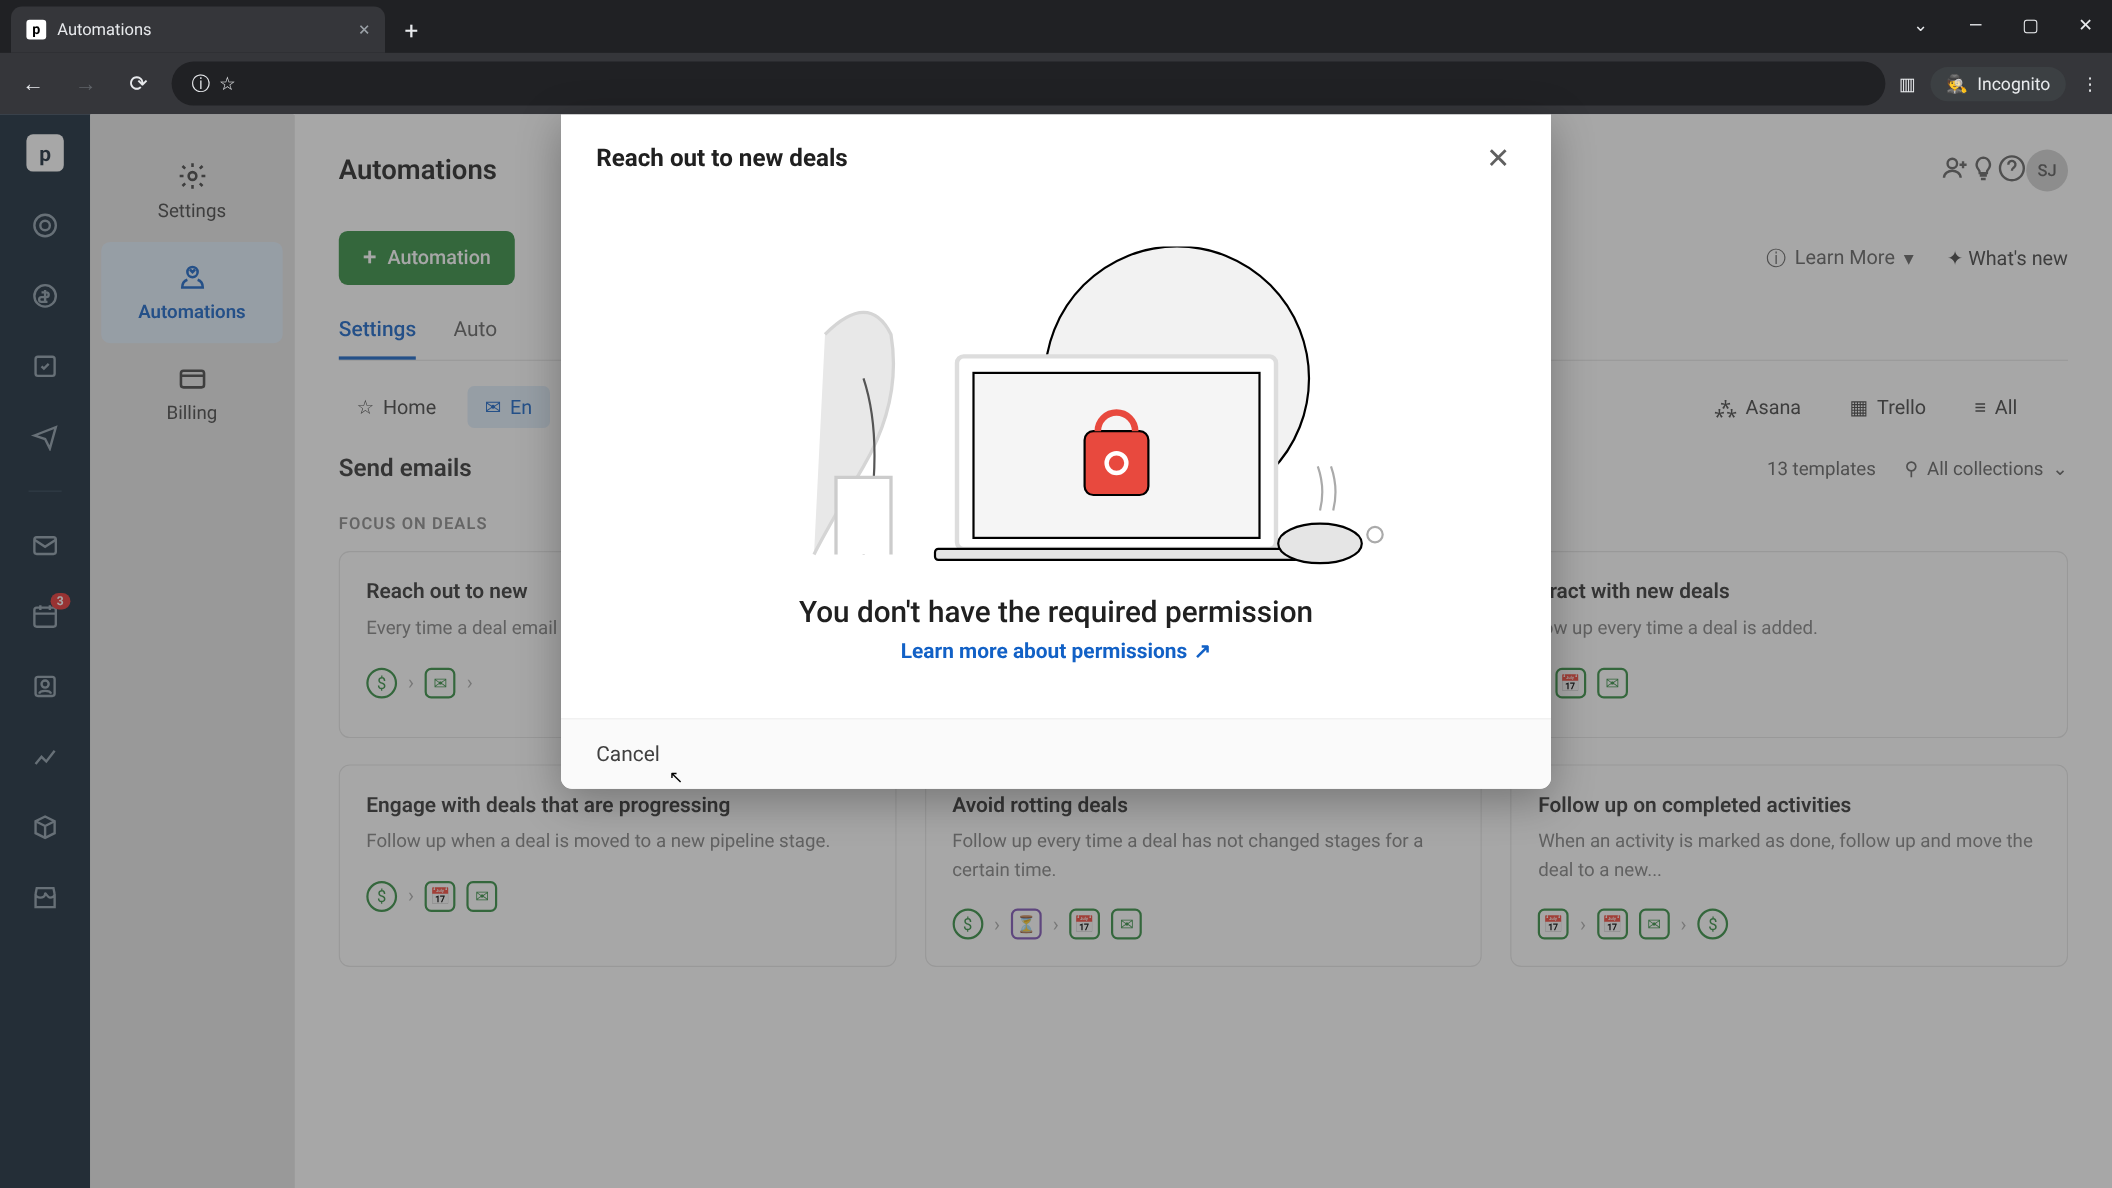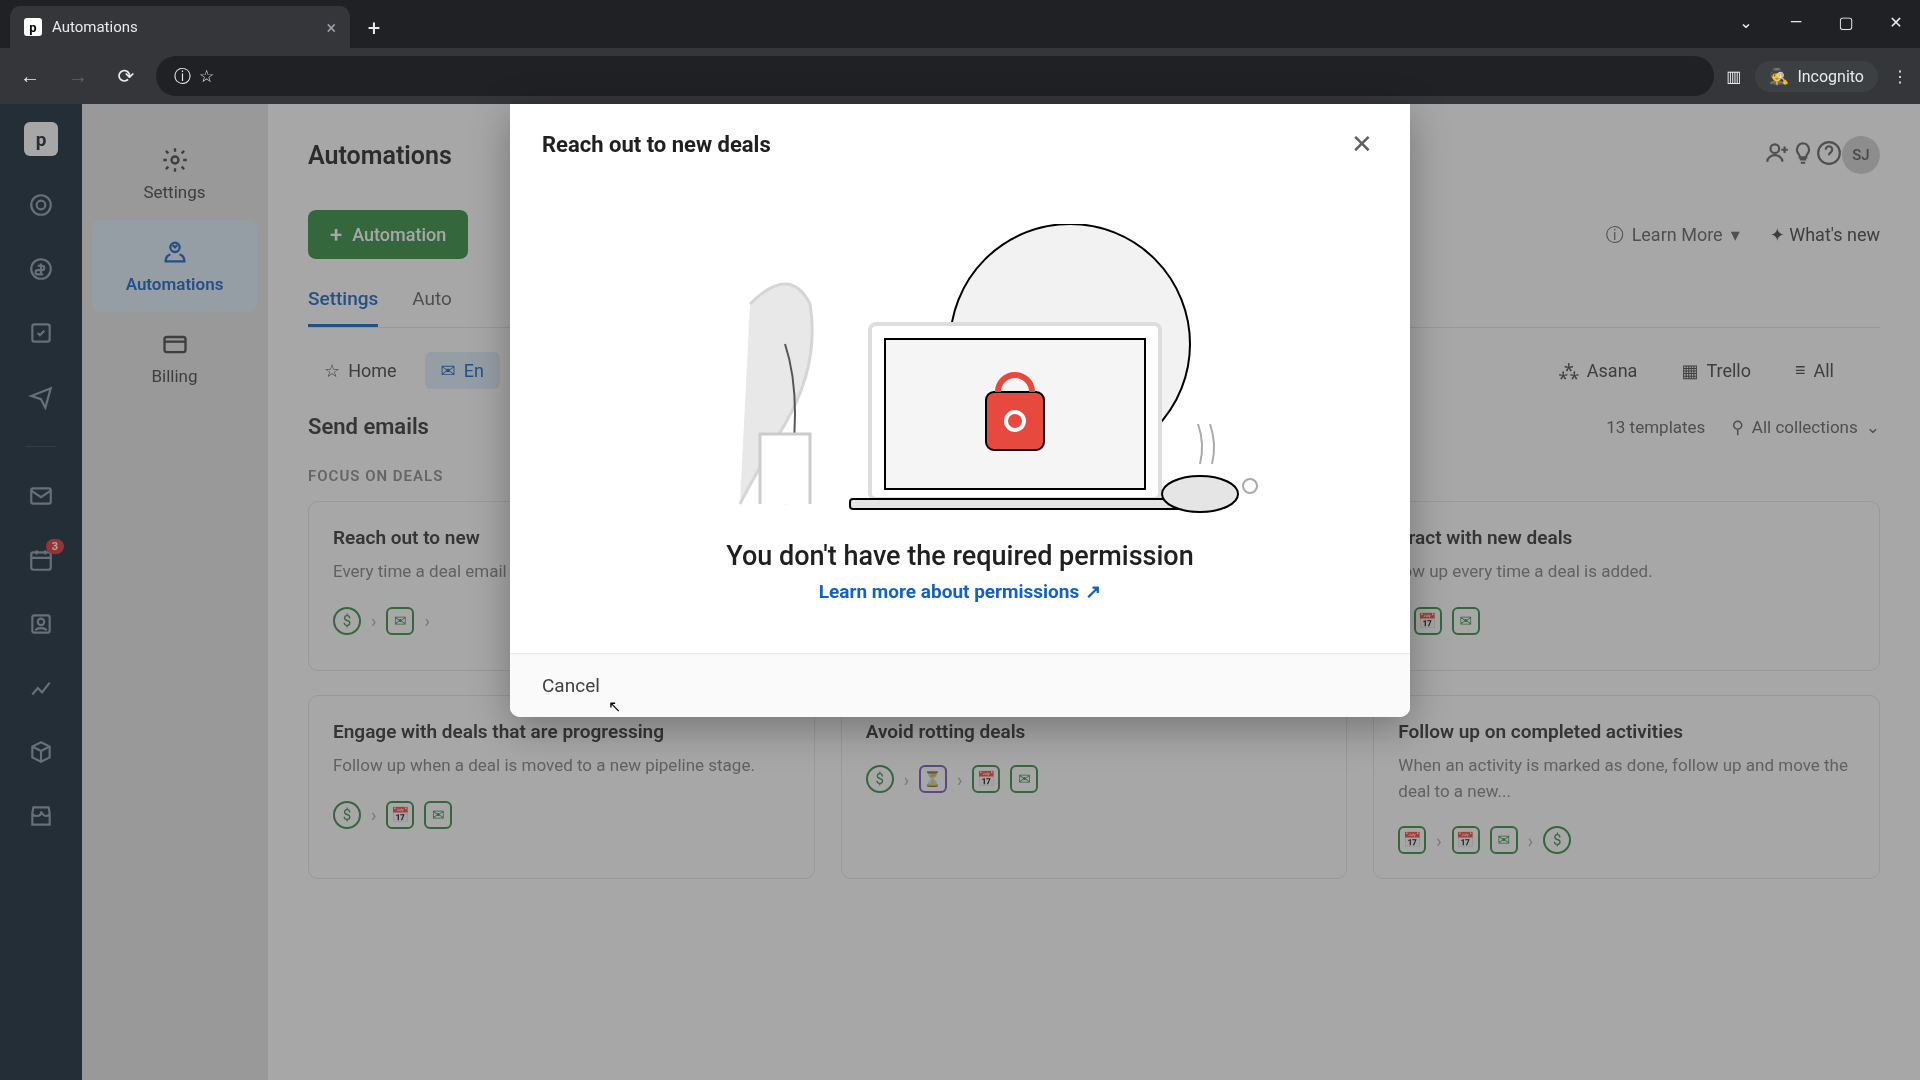--- a/index.html
+++ b/index.html
@@ -330,20 +330,21 @@
         <div class="card-desc">Follow up when a deal is moved to a new pipeline stage.</div>
         <div class="card-icons">
           <span class="ci">$</span>
             <span class="arrow">›</span>
           <span class="ci sq">📅</span>
           <span class="ci sq">✉</span>
         </div>
       </div>
       <div class="card">
         <div class="card-title">Avoid rotting deals</div>
+        <div class="card-desc">Follow up every time a deal has not changed stages for a certain time.</div>
         <div class="card-icons">
           <span class="ci">$</span>
             <span class="arrow">›</span>
           <span class="ci purple">⏳</span>
             <span class="arrow">›</span>
           <span class="ci sq">📅</span>
           <span class="ci sq">✉</span>
         </div>
       </div>
       <div class="card">

